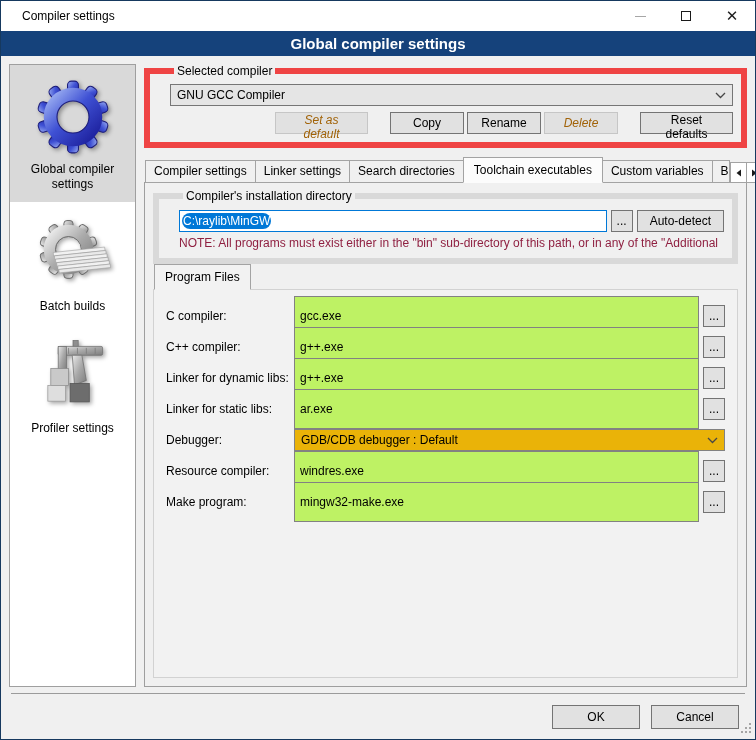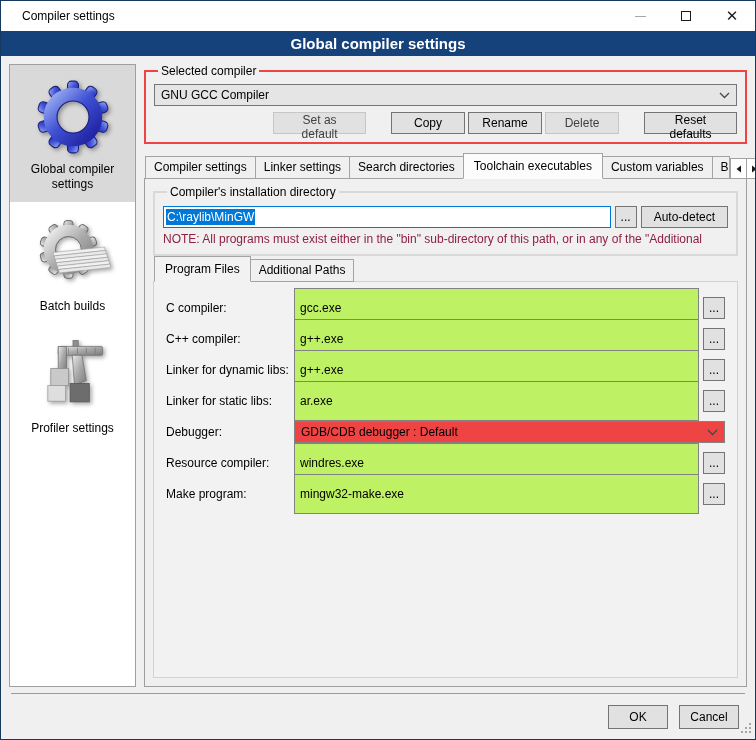--- a/index.html
+++ b/index.html
@@ -50,37 +50,37 @@
     display:flex; flex-direction:column; align-items:center;
     padding:13px 4px 10px 4px; cursor:default;
   }
   .side-item.selected { background:#d9d9d9; }
   .side-item .icon-wrap { width:80px; height:78px; display:flex; align-items:center; justify-content:center; }
   .side-item .icon-wrap svg { filter:drop-shadow(2px 2px 2px rgba(0,0,0,0.35)); }
   .side-label { margin-top:6px; text-align:center; line-height:1.25; font-size:12px; }
   
   .main { flex:1; display:flex; flex-direction:column; min-width:0; }
   fieldset {
-    border:2px solid #ef4444; padding:4px 8px 8px 8px;
+    border:6px solid #ef4444; padding:4px 8px 8px 20px;
   }
   legend { padding:0 3px; margin-left:4px; font-size:12px; }
   
   .combo {
     height:22px; background:#e5e5e5; border:1px solid #767676;
     display:flex; align-items:center; padding:0 6px; cursor:default;
   }
   .combo .combo-text { flex:1; white-space:nowrap; overflow:hidden; }
   .chev { flex:0 0 auto; margin-left:6px; }
   
   .btn {
     height:22px; background:#e1e1e1; border:1px solid #747474;
     font-family:"Liberation Sans",sans-serif; font-size:12px; color:#000;
     padding:0 10px; cursor:default;
   }
-  .btn:disabled { color:#404040; border-color:#c6c6c6; }
+  .btn:disabled { color:#a16207; border-color:#c6c6c6;font-style:italic; }
   .btn-row { display:flex; margin-top:6px; }
   
   .tabstrip {
     display:flex; align-items:flex-end; position:relative; z-index:2;
     margin-top:9px; margin-bottom:-1px; padding-left:1px;
   }
   .tab {
     border:1px solid #a3a3a3; border-bottom:1px solid #a3a3a3;
     background:#f0f0f0; padding:3px 8px 4px 8px; margin-right:-1px;
     white-space:nowrap; cursor:default;
@@ -99,21 +99,21 @@
   .tabpage {
     flex:1; border:1px solid #9e9e9e; background:#f0f0f0;
     display:flex; flex-direction:column; min-height:0; padding:6px 8px 8px 8px;
   }
   .dir-fieldset { border-color:#d9d9d9; }
   .dir-row { display:flex; align-items:center; margin-top:3px; }
   .path-input {
     flex:1; height:22px; border:1px solid #0078d7; background:#fff;
     display:flex; align-items:center; padding:0 2px; overflow:hidden; white-space:nowrap;
   }
-  .sel-text { background:#0078d7; color:#fff; padding:1px 1px; white-space:pre; }
+  .sel-text { background:#0078d7; color:#fff; padding:1px 1px; white-space:pre;border-radius:8px; }
   .dots-btn { width:22px; height:22px; padding:0; margin-left:4px; line-height:10px; }
   .autodetect-btn { margin-left:4px; padding:0 12px; }
   .note {
     color:#8f2041; margin-top:4px; white-space:nowrap; overflow:hidden; font-size:12px;
   }
   
   .subtabstrip { display:flex; align-items:flex-end; margin-top:0; margin-bottom:-1px; position:relative; z-index:2; padding-left:1px; }
   .subtab {
     border:1px solid #a3a3a3; background:#f0f0f0; padding:3px 8px 4px 8px;
     margin-right:-1px; white-space:nowrap; cursor:default;
@@ -122,29 +122,29 @@
   .subpage {
     flex:1; border:1px solid #d2d2d2; background:#f2f2f2; min-height:0;
     padding:6px 12px;
   }
   .field-row { display:flex; align-items:center; height:22px; margin-top:9px; }
   .field-label { width:128px; flex:0 0 auto; white-space:nowrap; }
   .field-input {
     flex:1; height:40px; border:1px solid #828282; background:#bef264;
     font-family:"Liberation Sans",sans-serif; font-size:12px; padding:0 5px;
   }
-  .field-combo { flex:1; background:#ef4444; border:1px solid #828282; }
+  .field-combo { flex:1; background:#eab308; border:1px solid #828282; }
   
   .footer {
     flex:0 0 auto; height:46px; margin:0 10px;
     border-top:1px solid #9b9b9b;
     display:flex; align-items:center; justify-content:flex-end; gap:11px;
     padding-right:6px; position:relative;
   }
-  .footer .btn { width:60px; height:24px; }
+  .footer .btn { width:88px; height:24px; }
   .grip { position:absolute; right:-7px; bottom:2px; }
 </style>
 </head>
 <body>
 
 <div class="window">
 
   <div class="titlebar">
     <span class="titlebar-text">Compiler settings</span>
     <span class="titlebar-spacer"></span>
@@ -314,21 +314,20 @@
                 <span class="sel-text">C:\raylib\MinGW</span>
               </div>
               <button class="btn dots-btn">...</button>
               <button class="btn autodetect-btn">Auto-detect</button>
             </div>
             <div class="note">NOTE: All programs must exist either in the "bin" sub-directory of this path, or in any of the "Additional</div>
           </fieldset>
 
           <div class="subtabstrip">
             <div class="subtab active">Program Files</div>
-            <div class="subtab">Additional Paths</div>
           </div>
 
           <div class="subpage">
 
             <div class="field-row">
               <span class="field-label">C compiler:</span>
               <input class="field-input" value="gcc.exe" style="">
               <button class="btn dots-btn">...</button>
             </div>
 

